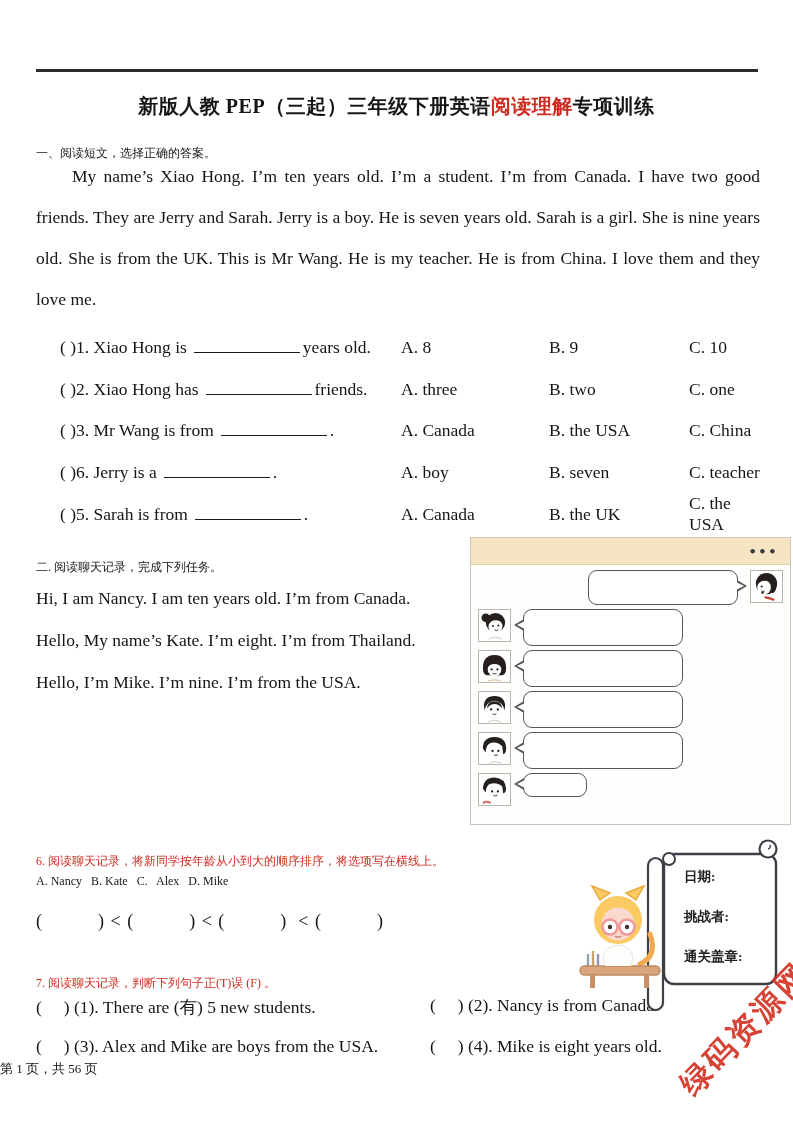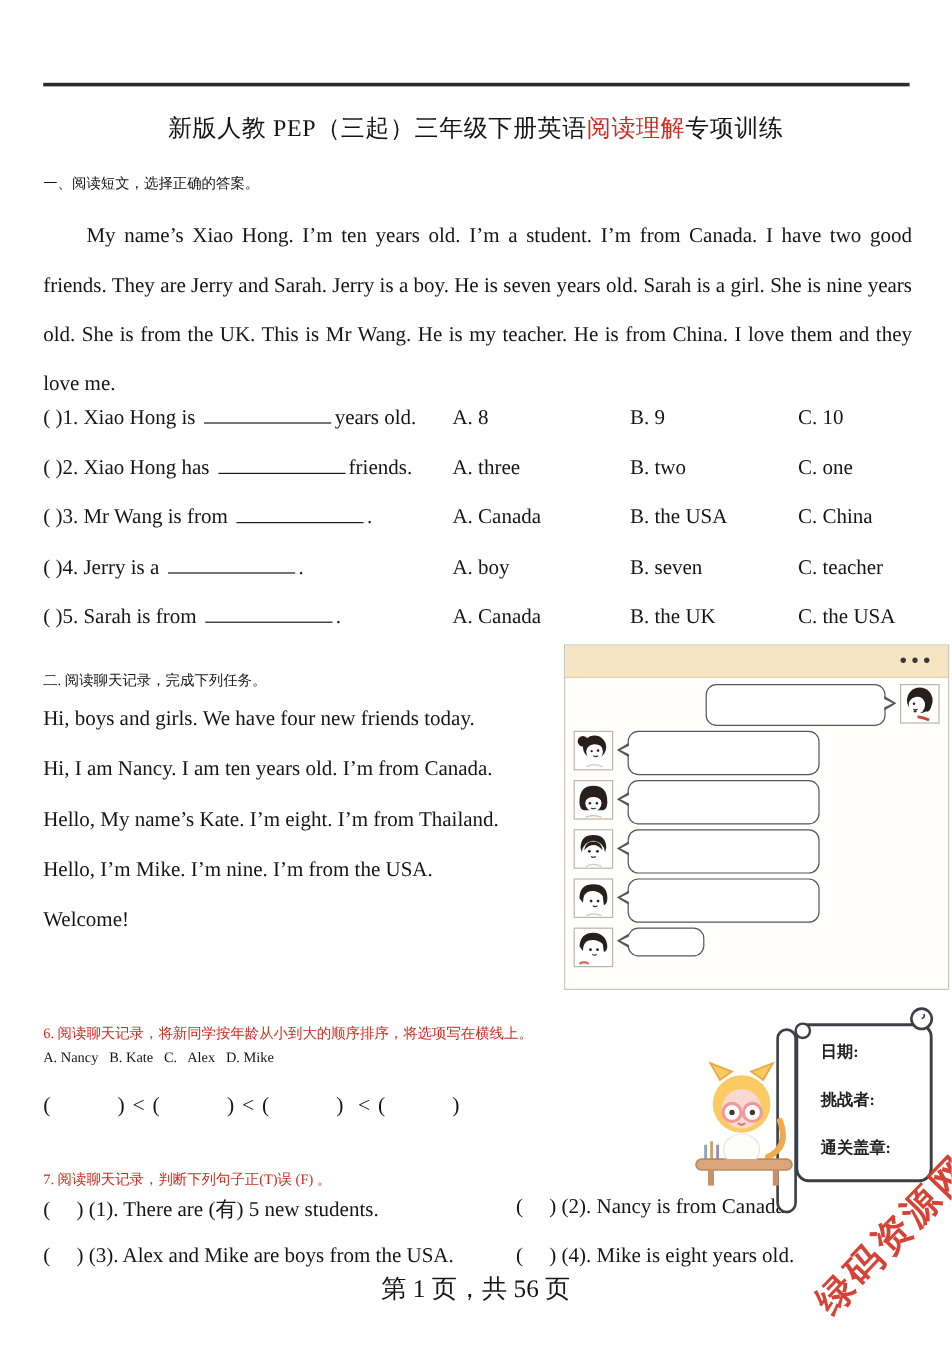--- a/index.html
+++ b/index.html
@@ -4,30 +4,30 @@
 <style>
   html,body{margin:0;padding:0;}
   body{
     width:793px;height:1121px;position:relative;overflow:hidden;
     background:#ffffff;color:#151515;
     font-family:"Liberation Serif","DejaVu Serif",serif;
   }
   .abs{position:absolute;}
   
   .top-rule{top:69px;left:36px;width:722px;border-top:3px solid #2b2b2b;}
-  .title{top:80px;left:0;width:100%;text-align:center;font-size:20px;font-weight:normal;letter-spacing:.5px;}
+  .title{top:80px;left:0;width:100%;text-align:center;font-size:20px;font-weight:bold;letter-spacing:.5px;}
   .red{color:#cf2b20;}
   
   .cn{font-size:12px;margin-top:20px;}
   .s1-heading{top:125px;left:36px;}
   
-  .passage{top:176px;left:36px;width:724px;font-size:17.5px;line-height:41px;text-align:justify;text-indent:36px;margin:0;}
+  .passage{top:156px;left:36px;width:724px;font-size:17.5px;line-height:41px;text-align:justify;text-indent:36px;margin:0;}
   
   .questions{top:327px;left:36px;width:726px;}
-  .q-row{display:grid;grid-template-columns:341px 148px 140px auto;align-items:center;height:41.5px;font-size:17.5px;}
+  .q-row{display:grid;grid-template-columns:341px 148px 140px auto;align-items:center;height:41.5px;font-size:17.5px;margin-left:24px;}
   .blank{display:inline-block;width:106px;height:15px;border-bottom:1.6px solid #1c1c1c;margin:0 3px 0 7px;vertical-align:baseline;}
   
   .s2-heading{top:539px;left:36px;}
   .chat-lines{top:577px;left:36px;width:432px;}
   .chat-line{margin:0;font-size:17.5px;line-height:42px;white-space:nowrap;}
   
   .chat-panel{top:537px;left:470px;width:321px;height:288px;border:1px solid #c9c6bf;background:#fffefc;box-sizing:border-box;}
   .chat-header{height:27px;background:#f5e5c2;border-bottom:1px solid #e3d3ab;display:flex;align-items:center;justify-content:flex-end;padding-right:12px;box-sizing:border-box;}
   .dots{font-size:13px;font-weight:bold;color:#3a3a3a;letter-spacing:1.5px;font-family:"DejaVu Sans",sans-serif;}
   .chat-body{padding:5px 7px;}
@@ -46,21 +46,21 @@
   .bubble.b-right::before{content:"";position:absolute;right:-10px;top:9px;border:6px solid transparent;border-right:0;border-left:10px solid #565656;}
   .bubble.b-right::after{content:"";position:absolute;right:-7px;top:10.5px;border:4.5px solid transparent;border-right:0;border-left:8px solid #fff;}
   
   .q6-heading{top:833px;left:36px;width:720px;}
   .q6-options{top:874px;left:36px;font-size:12px;white-space:pre-wrap;}
   .q6-blanks{top:911px;left:36px;font-size:18px;white-space:pre-wrap;letter-spacing:1px;}
   .q7-heading{top:955px;left:36px;width:640px;}
   .q7-grid{top:995px;left:36px;width:726px;display:grid;grid-template-columns:394px auto;row-gap:17px;font-size:17.5px;}
   .q7-item{white-space:pre-wrap;}
   
-  .footer{top:1060px;left:0;width:100%;text-align:center;font-size:21px;}
+  .footer{top:1060px;left:0;width:100%;text-align:left;font-size:13px;}
   
   .scroll-svg{top:836px;left:638px;}
   .scroll-field{left:684px;font-size:13.5px;font-weight:bold;font-family:Liberation Serif, serif;color:#222;}
   .sf-0{top:868px;} .sf-1{top:908px;} .sf-2{top:948px;}
   
   .cat-svg{top:884px;left:574px;}
   
   .watermark{top:1008px;left:605px;width:280px;text-align:center;transform:rotate(-46deg);
     font-family:"Liberation Sans","DejaVu Sans",sans-serif;font-weight:bold;font-size:31px;
     color:#d4392b;letter-spacing:3px;opacity:.95;}
@@ -89,41 +89,39 @@
     <span>B. two</span>
     <span>C. one</span>
   </div>
   <div class="q-row">
     <span><span>(    )3. Mr Wang is from</span><span class="blank"></span><span>.</span></span>
     <span>A. Canada</span>
     <span>B. the USA</span>
     <span>C. China</span>
   </div>
   <div class="q-row">
-    <span><span>(    )4. Jerry is a</span><span class="blank"></span><span>.</span></span>
+    <span><span>(    )6. Jerry is a</span><span class="blank"></span><span>.</span></span>
     <span>A. boy</span>
     <span>B. seven</span>
     <span>C. teacher</span>
   </div>
   <div class="q-row">
     <span><span>(    )5. Sarah is from</span><span class="blank"></span><span>.</span></span>
     <span>A. Canada</span>
     <span>B. the UK</span>
     <span>C. the USA</span>
   </div>
 </div>
 
 <div class="abs cn s2-heading">二. 阅读聊天记录，完成下列任务。</div>
 
 <div class="abs chat-lines">
-  <p class="chat-line">Hi, boys and girls. We have four new friends today.</p>
   <p class="chat-line">Hi, I am Nancy. I am ten years old. I’m from Canada.</p>
   <p class="chat-line">Hello, My name’s Kate. I’m eight. I’m from Thailand.</p>
   <p class="chat-line">Hello, I’m Mike. I’m nine. I’m from the USA.</p>
-  <p class="chat-line">Welcome!</p>
 </div>
 
 <div class="abs chat-panel">
   <div class="chat-header">
     <span class="dots">•••</span>
   </div>
   <div class="chat-body">
     <div class="chat-row right">
       <div class="bubble b-right"></div>
       <div class="avatar">

